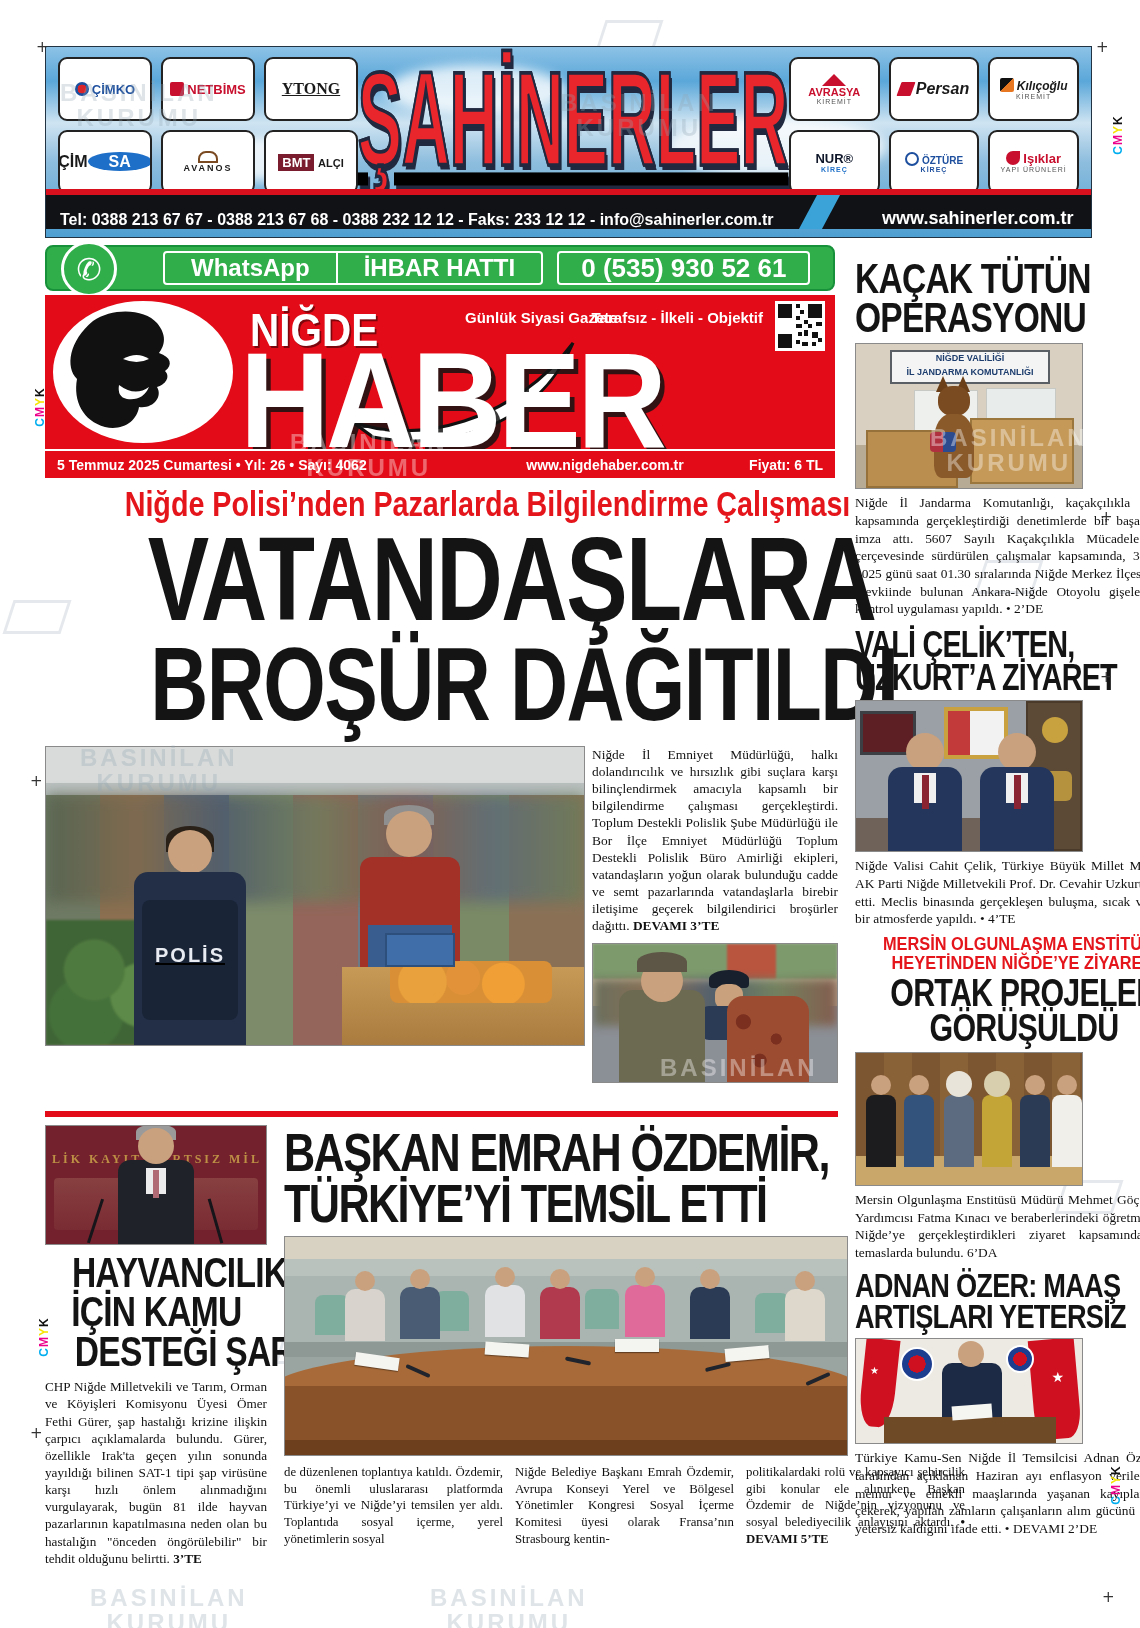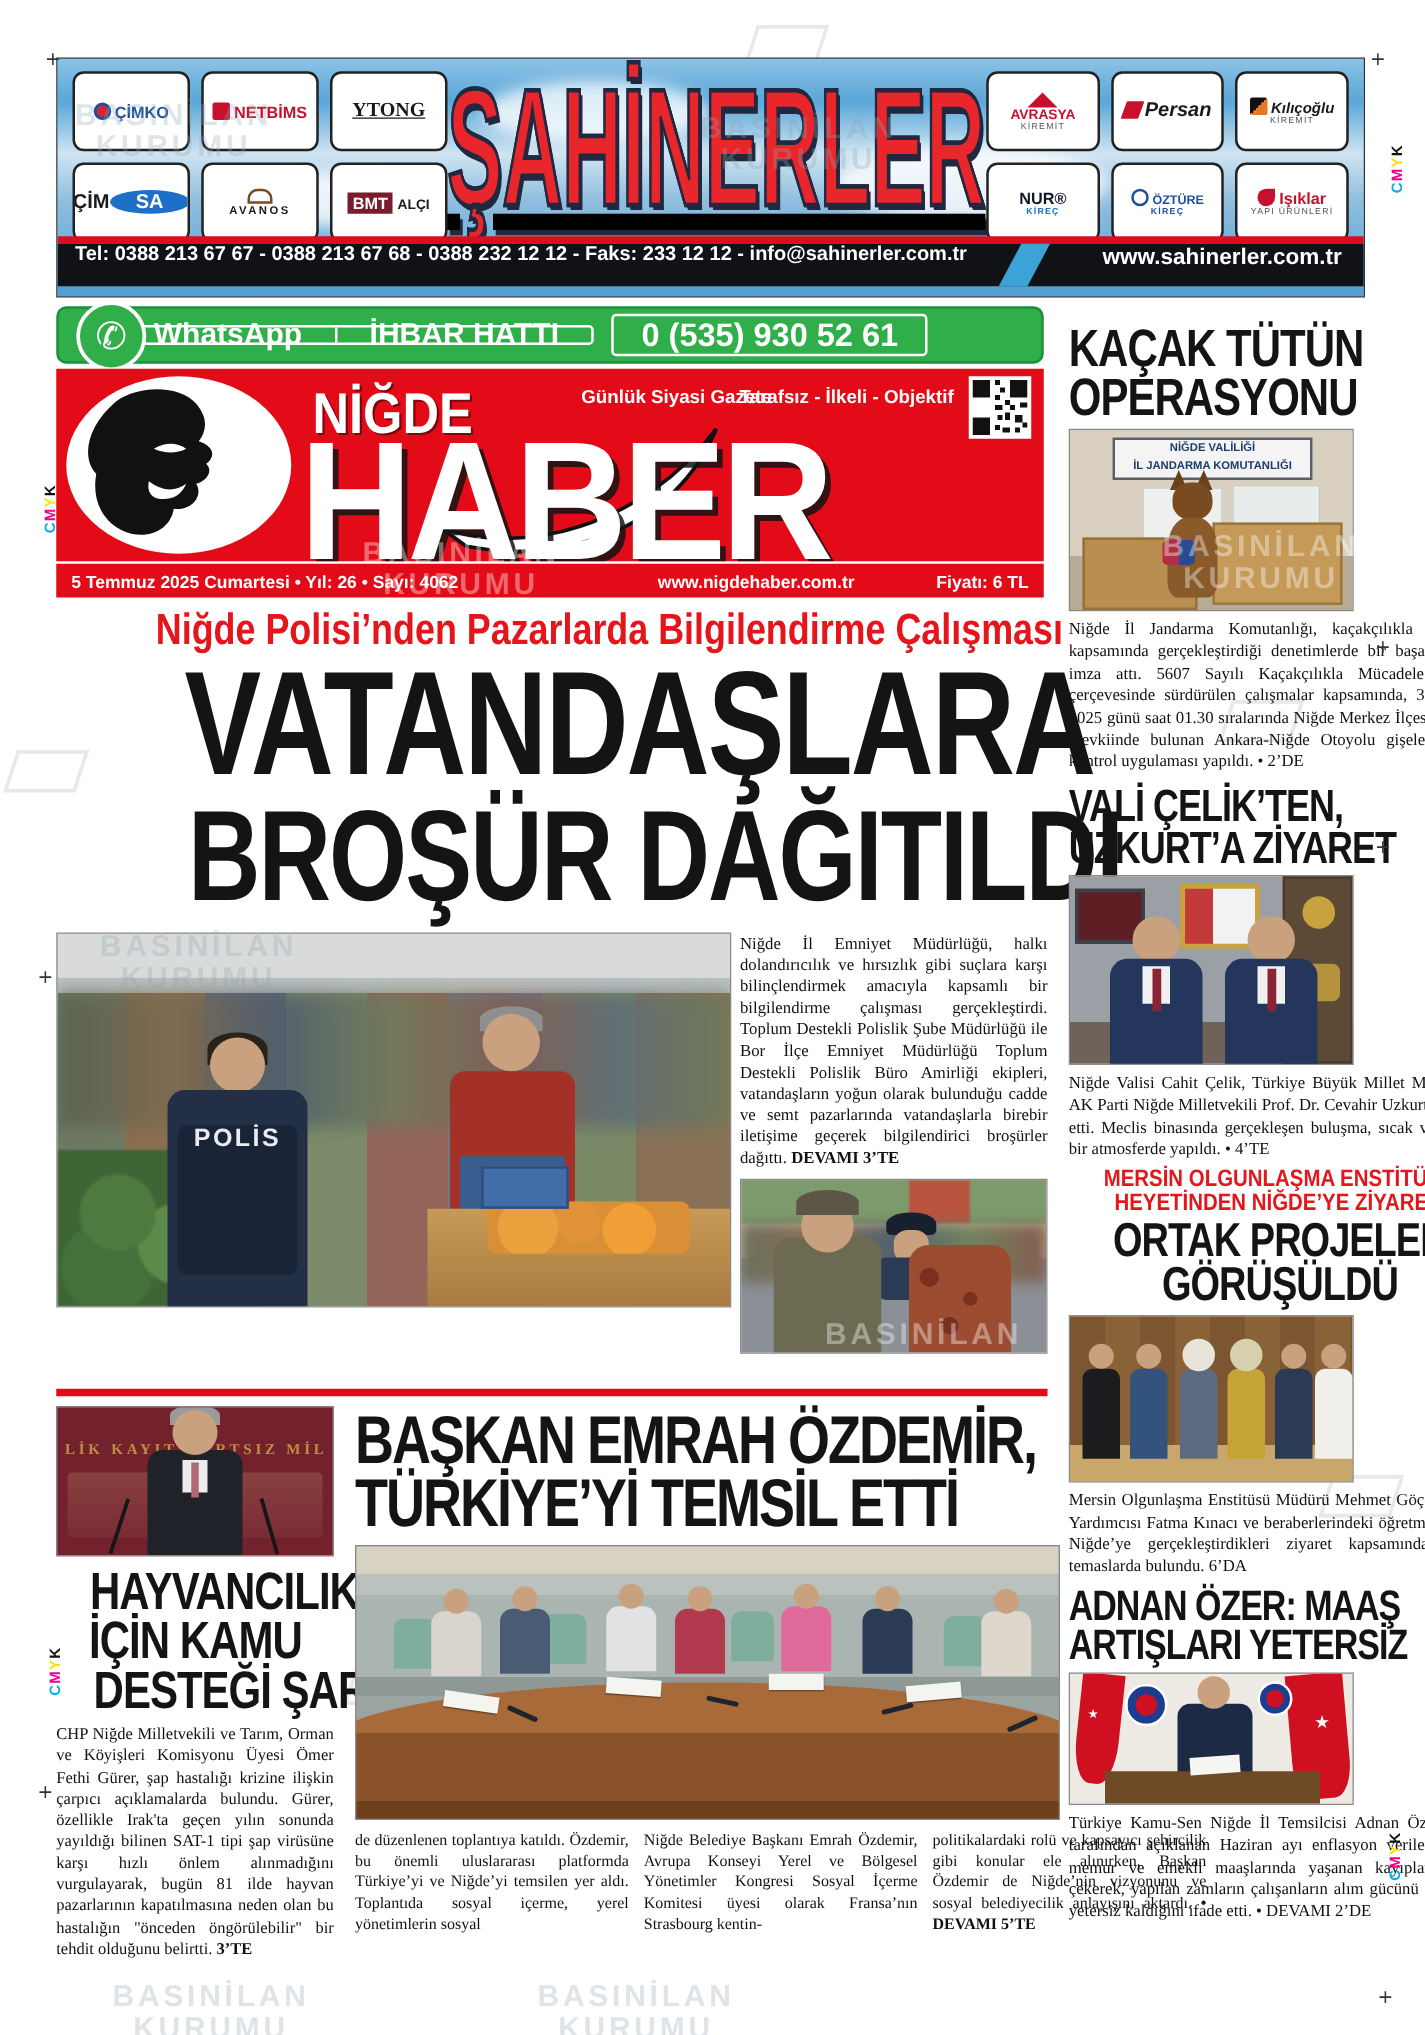--- a/index.html
+++ b/index.html
@@ -23,29 +23,29 @@
   .adb-grid { position:absolute; top:10px; display:grid; grid-template-columns:repeat(3,1fr); gap:9px; }
   .adb-grid.left { left:12px; width:300px; }
   .adb-grid.right { right:12px; width:290px; }
   .logobox { background:#fff; border:2px solid #222; border-radius:9px; height:64px; display:flex; flex-direction:column; align-items:center; justify-content:center; overflow:hidden; padding:2px;}
   .logobox .nm { font-weight:bold; font-size:13px; color:#1a1a1a; white-space:nowrap;}
   .logobox .sub { font-size:7px; color:#555; letter-spacing:1px;}
   .mark { display:inline-block; width:14px; height:14px; border-radius:50%; margin-right:3px; vertical-align:-2px;}
   .brand { position:absolute; left:325px; right:315px; top:4px; bottom:50px; display:flex; align-items:center; justify-content:center;text-decoration:underline; }
   .brand span { font:bold 92px "Liberation Sans",sans-serif; color:#e8262b; transform:scaleX(.72) scaleY(1.45); white-space:nowrap; -webkit-text-stroke:2.5px #20293f; text-shadow:3px 3px 0 #20293f;}
   .adb-red { position:absolute; left:0; right:0; bottom:42px; height:6px; background:#d8101d; }
-  .adb-black { position:absolute; left:0; right:0; bottom:8px; height:34px; background:#101216; color:#fff; display:flex; align-items:flex-start;gap:28px; }
+  .adb-black { position:absolute; left:0; right:0; bottom:8px; height:34px; background:#101216; color:#fff; display:flex; align-items:flex-end;gap:28px; }
   .adb-black .tel { flex:1; font:bold 16px "Liberation Sans",sans-serif; padding-left:14px; white-space:nowrap;}
   .adb-black .chev { width:26px; height:100%; background:#3ba3d8; transform:skewX(-28deg); margin:0 6px; }
   .adb-black .url { width:255px; font:bold 18px "Liberation Sans",sans-serif; text-align:center; }
 
   
   .wab { position:relative; margin-top:7px; width:790px; height:46px; background:#2fae49; border:2px solid #17913a; border-radius:8px; display:flex; align-items:center; color:#fff;}
   .wab .logo { position:absolute; left:14px; top:-6px; width:56px; height:56px; background:#2fae49; border:3px solid #fff; border-radius:50%; display:flex; align-items:center; justify-content:center; font-size:30px; color:#fff;}
-  .wab .grp { margin-left:48px; height:16px; border:2px solid #fff; border-radius:4px; display:flex; align-items:center; }
+  .wab .grp { margin-left:116px; height:34px; border:2px solid #fff; border-radius:4px; display:flex; align-items:center; }
   .wab .grp .cell { padding:0 26px; font:bold 24px "Liberation Sans",sans-serif; }
   .wab .grp .div { width:2px; height:100%; background:#fff; }
   .wab .phone { margin-left:14px; height:34px; border:2px solid #fff; border-radius:4px; display:flex; align-items:center; padding:0 22px; font:bold 26px "Liberation Sans",sans-serif; }
 
   
   .mast { position:relative; margin-top:4px; width:790px; height:154px; background:#e30b17; overflow:hidden; }
   .mast .oval { position:absolute; left:8px; top:6px; width:180px; height:142px; background:#fff; border-radius:50%; overflow:hidden;}
   .mast .city { position:absolute; left:205px; top:8px; font:bold 46px "Liberation Sans",sans-serif; color:#fff; transform:scaleX(.88); transform-origin:left; text-shadow:2px 2px 0 rgba(0,0,0,.45);}
   .mast .name { position:absolute; left:195px; top:28px; font:bold 135px "Liberation Sans",sans-serif; color:#fff; transform:scaleX(.92); transform-origin:left; text-shadow:5px 5px 0 rgba(20,20,20,.85); letter-spacing:-4px;}
   .mast .tag1 { position:absolute; left:420px; top:14px; font:bold 15px "Liberation Sans",sans-serif; color:#fff; }
@@ -76,21 +76,21 @@
   .rule-red { margin-top:28px; width:793px; height:6px; background:#e30b17; }
 
   
   .ph-market { width:540px; height:300px; background:
      linear-gradient(180deg,#d8dbda 0 12%,#b9c0bf 12% 16%,transparent 16%),
      linear-gradient(90deg,#6f7a64 0 10%,#8b6f50 10% 22%,#5d6b7a 22% 34%,#7d8b6a 34% 46%,#94655a 46% 58%,#6b7a86 58% 72%,#7a8a66 72% 86%,#8a7156 86% 100%);}
   .ph-market .blurband{position:absolute; left:0; right:0; top:16%; height:36%; background:linear-gradient(90deg,#55624f,#7d6a4f,#4f5c6b,#6f7d5d,#845a4e,#5d6b78,#6d7c58); filter:blur(7px); opacity:.85;}
   .ph-market .greens{position:absolute; left:0; bottom:0; width:30%; height:42%; background:radial-gradient(circle at 30% 40%,#4f7a3f 0 22%,transparent 23%),radial-gradient(circle at 60% 60%,#5d8a48 0 26%,transparent 27%),radial-gradient(circle at 25% 75%,#44703a 0 24%,transparent 25%),#3f6536; filter:blur(1px);}
   .officer{position:absolute; left:70px; bottom:0; width:150px; height:215px;}
   .officer .body{position:absolute; left:18px; top:42px; width:112px; height:175px; background:#232f47; border-radius:14px 14px 0 0;}
-  .officer .vest{position:absolute; left:26px; top:70px; width:96px; height:120px; background:#1a2437; border-radius:8px; display:flex; align-items:flex-start; justify-content:center; }
+  .officer .vest{position:absolute; left:26px; top:70px; width:96px; height:120px; background:#1a2437; border-radius:8px; display:flex; align-items:center; justify-content:center;text-decoration:underline; }
   .officer .vest span{ color:#e8ecf2; font:bold 20px "Liberation Sans",sans-serif; letter-spacing:2px; margin-bottom:8px;}
   .officer .hd{ left:52px; top:0; width:44px; height:44px; }
   .officer .hair{position:absolute; left:50px; top:-4px; width:48px; height:26px; background:#2a2118; border-radius:50% 50% 0 0;}
   .vendor{position:absolute; left:300px; bottom:40px; width:130px; height:200px;}
   .vendor .torso{position:absolute; left:14px; top:52px; width:100px; height:110px; background:#a33127; border-radius:12px 12px 0 0;}
   .vendor .apron{position:absolute; left:22px; top:120px; width:84px; height:80px; background:#3a5d8f;}
   .vendor .hd{ left:40px; top:6px; width:46px; height:46px;}
   .vendor .cap{position:absolute; left:38px; top:0; width:50px; height:20px; background:#8f8f8f; border-radius:50% 50% 0 0;}
   .ph-market .stand{position:absolute; right:0; bottom:0; width:45%; height:26%; background:linear-gradient(180deg,#c89a57,#a97b3e); }
   .ph-market .fruit{position:absolute; right:6%; bottom:14%; width:30%; height:14%; background:radial-gradient(circle at 20% 50%,#e8a13c 0 18%,transparent 19%),radial-gradient(circle at 45% 40%,#e2933a 0 18%,transparent 19%),radial-gradient(circle at 70% 55%,#ef9f35 0 18%,transparent 19%),#d98f35; border-radius:8px; }

